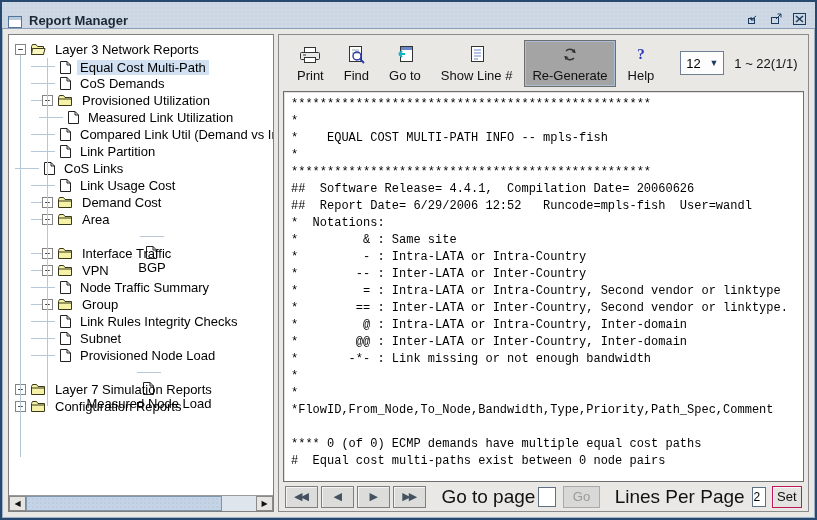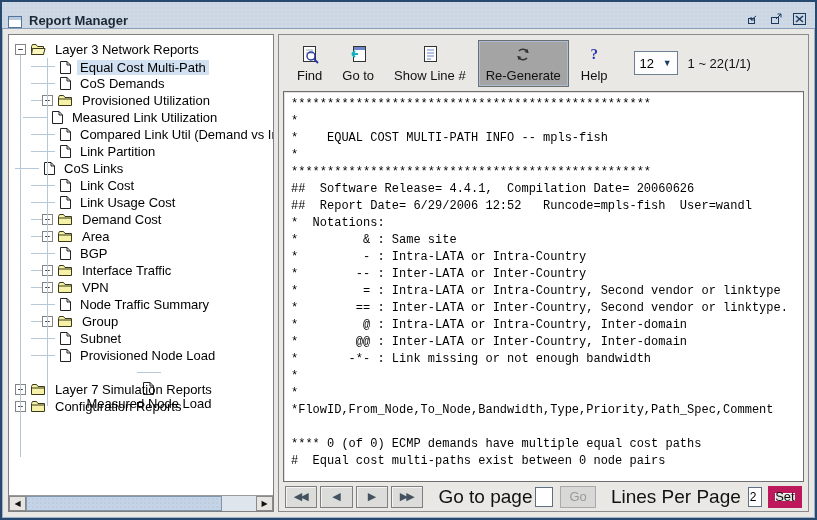--- a/index.html
+++ b/index.html
@@ -74,21 +74,21 @@
   .nav-btn{width:49px;height:22px;border:1px solid #7f7f7f;background:#dcdcda;
     box-shadow:inset 1px 1px 0 #f4f4f2;display:flex;align-items:center;justify-content:center;
     color:#44525f;font-size:11px;letter-spacing:-2px;padding-right:2px;cursor:default}
   .foot-label{font-size:19px;color:#111;margin-left:12px;white-space:nowrap}
   .page-input{width:18px;height:20px;border:1px solid #5f6f83;background:#fff;font-size:12px;
     font-family:"Liberation Sans",sans-serif;padding:0 2px}
   .go-btn{width:55px;height:22px;border:1px solid #a9a9a9;background:#d8d8d6;color:#9a9a9a;
     font-size:13px;display:flex;align-items:center;justify-content:center;margin-left:4px}
   .lines-input{width:14px;height:20px;border:1px solid #5f6f83;background:#fff;font-size:12px;
     padding:0 1px;font-family:"Liberation Sans",sans-serif;margin-left:4px}
-  .set-btn{width:46px;height:22px;border:7px solid #be185d;background:#e4e3e0;color:#111;
+  .set-btn{width:46px;height:22px;border:1px solid #be185d;background:#e4e3e0;color:#111;
     box-shadow:inset 1px 1px 0 #f7f7f5;font-size:13px;display:flex;align-items:center;
     justify-content:center;margin-left:3px}
   .help-q{color:#2b35b8;font-weight:bold;font-size:15px;font-family:"Liberation Serif",serif}
 </style>
 </head>
 <body>
 
 <div class="window">
 
   <div class="titlebar">
@@ -158,21 +158,21 @@
             <span class="stub" style="width:11px"></span>
             <span class="expander">+</span>
             <span class="ticon16">
               <svg width="17" height="13">
                 <path d="M1.5 3.5 L1.5 11.5 L14.5 11.5 L14.5 3.5 L8 3.5 L6.5 1.5 L2.5 1.5 Z" fill="#f5f1a6" stroke="#3a3a1a"></path>
                 <line x1="1.5" y1="5" x2="14.5" y2="5" stroke="#3a3a1a"></line>
               </svg>
             </span>
             <span class="tree-label">Provisioned Utilization</span>
           </div>
-          <div class="tree-row" style="padding-left: 14px;">
+          <div class="tree-row" style="padding-left: 30px;">
             <span class="stub" style="width:24px"></span>
             <span class="ticon16">
               <svg width="13" height="15">
                 <path d="M1.5 1.5 L8 1.5 L11.5 5 L11.5 13.5 L1.5 13.5 Z" fill="#ffffff" stroke="#222"></path>
                 <path d="M8 1.5 L8 5 L11.5 5" fill="none" stroke="#222"></path>
               </svg>
             </span>
             <span class="tree-label">Measured Link Utilization</span>
           </div>
           <div class="tree-row" style="padding-left: 22px;">
@@ -206,30 +206,20 @@
             <span class="tree-label">CoS Links</span>
           </div>
           <div class="tree-row" style="padding-left: 22px;">
             <span class="stub" style="width:24px"></span>
             <span class="ticon16">
               <svg width="13" height="15">
                 <path d="M1.5 1.5 L8 1.5 L11.5 5 L11.5 13.5 L1.5 13.5 Z" fill="#ffffff" stroke="#222"></path>
                 <path d="M8 1.5 L8 5 L11.5 5" fill="none" stroke="#222"></path>
               </svg>
             </span>
-            <span class="tree-label">Link Cost</span>
-          </div>
-          <div class="tree-row" style="padding-left: 22px;">
-            <span class="stub" style="width:24px"></span>
-            <span class="ticon16">
-              <svg width="13" height="15">
-                <path d="M1.5 1.5 L8 1.5 L11.5 5 L11.5 13.5 L1.5 13.5 Z" fill="#ffffff" stroke="#222"></path>
-                <path d="M8 1.5 L8 5 L11.5 5" fill="none" stroke="#222"></path>
-              </svg>
-            </span>
             <span class="tree-label">Link Usage Cost</span>
           </div>
           <div class="tree-row" style="padding-left: 22px;">
             <span class="stub" style="width:11px"></span>
             <span class="expander">+</span>
             <span class="ticon16">
               <svg width="17" height="13">
                 <path d="M1.5 3.5 L1.5 11.5 L14.5 11.5 L14.5 3.5 L8 3.5 L6.5 1.5 L2.5 1.5 Z" fill="#f5f1a6" stroke="#3a3a1a"></path>
                 <line x1="1.5" y1="5" x2="14.5" y2="5" stroke="#3a3a1a"></line>
               </svg>
@@ -240,21 +230,21 @@
             <span class="stub" style="width:11px"></span>
             <span class="expander">+</span>
             <span class="ticon16">
               <svg width="17" height="13">
                 <path d="M1.5 3.5 L1.5 11.5 L14.5 11.5 L14.5 3.5 L8 3.5 L6.5 1.5 L2.5 1.5 Z" fill="#f5f1a6" stroke="#3a3a1a"></path>
                 <line x1="1.5" y1="5" x2="14.5" y2="5" stroke="#3a3a1a"></line>
               </svg>
             </span>
             <span class="tree-label">Area</span>
           </div>
-          <div class="tree-row" style="padding-left: 22px;">
+          <div class="tree-row" style="padding-left: 22px; flex-direction: column;">
             <span class="stub" style="width:24px"></span>
             <span class="ticon16">
               <svg width="13" height="15">
                 <path d="M1.5 1.5 L8 1.5 L11.5 5 L11.5 13.5 L1.5 13.5 Z" fill="#ffffff" stroke="#222"></path>
                 <path d="M8 1.5 L8 5 L11.5 5" fill="none" stroke="#222"></path>
               </svg>
             </span>
             <span class="tree-label">BGP</span>
           </div>
           <div class="tree-row" style="padding-left: 22px;">
@@ -292,20 +282,30 @@
           <div class="tree-row" style="padding-left: 22px;">
             <span class="stub" style="width:11px"></span>
             <span class="expander">+</span>
             <span class="ticon16">
               <svg width="17" height="13">
                 <path d="M1.5 3.5 L1.5 11.5 L14.5 11.5 L14.5 3.5 L8 3.5 L6.5 1.5 L2.5 1.5 Z" fill="#f5f1a6" stroke="#3a3a1a"></path>
                 <line x1="1.5" y1="5" x2="14.5" y2="5" stroke="#3a3a1a"></line>
               </svg>
             </span>
             <span class="tree-label">Group</span>
+          </div>
+          <div class="tree-row" style="padding-left: 22px;">
+            <span class="stub" style="width:24px"></span>
+            <span class="ticon16">
+              <svg width="13" height="15">
+                <path d="M1.5 1.5 L8 1.5 L11.5 5 L11.5 13.5 L1.5 13.5 Z" fill="#ffffff" stroke="#222"></path>
+                <path d="M8 1.5 L8 5 L11.5 5" fill="none" stroke="#222"></path>
+              </svg>
+            </span>
+            <span class="tree-label">Link Rules Integrity Checks</span>
           </div>
           <div class="tree-row" style="padding-left: 22px;">
             <span class="stub" style="width:24px"></span>
             <span class="ticon16">
               <svg width="13" height="15">
                 <path d="M1.5 1.5 L8 1.5 L11.5 5 L11.5 13.5 L1.5 13.5 Z" fill="#ffffff" stroke="#222"></path>
                 <path d="M8 1.5 L8 5 L11.5 5" fill="none" stroke="#222"></path>
               </svg>
             </span>
             <span class="tree-label">Subnet</span>
@@ -357,20 +357,31 @@
         <div class="sb-btn">◀</div>
         <div class="sb-thumb"></div>
         <div class="sb-track"></div>
         <div class="sb-btn">▶</div>
       </div>
     </div>
 
     <div class="right-panel">
 
       <div class="toolbar">
+        <div class="tbtn">
+          <span class="icn">
+            <svg width="24" height="20">
+                <rect x="6.5" y="2.5" width="11" height="5" fill="#fff" stroke="#333"></rect>
+                <rect x="2.5" y="7.5" width="19" height="7" rx="1" fill="#e8e8e8" stroke="#333"></rect>
+                <rect x="6.5" y="12.5" width="11" height="5" fill="#fff" stroke="#333"></rect>
+                <line x1="5" y1="10" x2="8" y2="10" stroke="#333"></line>
+              </svg>
+          </span>
+          <span class="tlabel">Print</span>
+        </div>
         <div class="tbtn">
           <span class="icn">
             <svg width="20" height="20">
                 <rect x="3.5" y="1.5" width="12" height="15" fill="#fff" stroke="#333"></rect>
                 <line x1="6" y1="5" x2="13" y2="5" stroke="#9aa"></line>
                 <line x1="6" y1="8" x2="13" y2="8" stroke="#9aa"></line>
                 <circle cx="11" cy="11" r="4" fill="none" stroke="#2636a8" stroke-width="1.4"></circle>
                 <line x1="14" y1="14" x2="18" y2="18" stroke="#2636a8" stroke-width="1.8"></line>
               </svg>
           </span>

